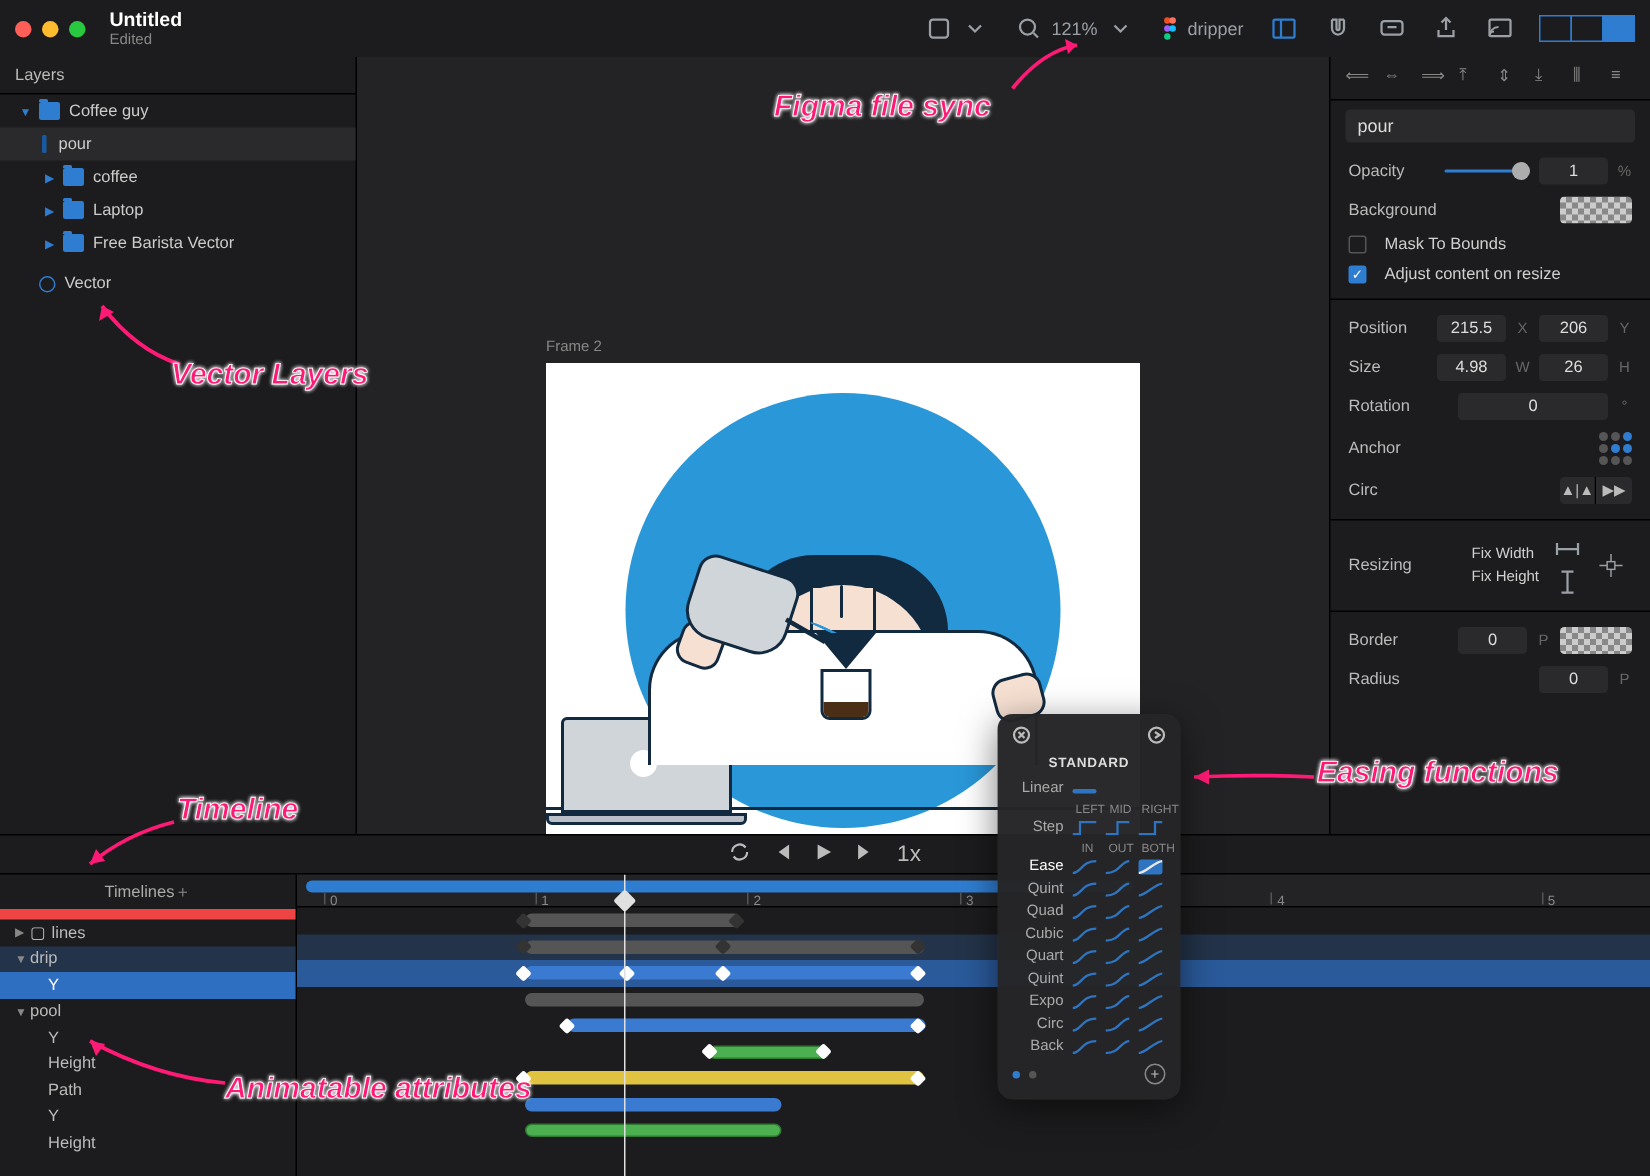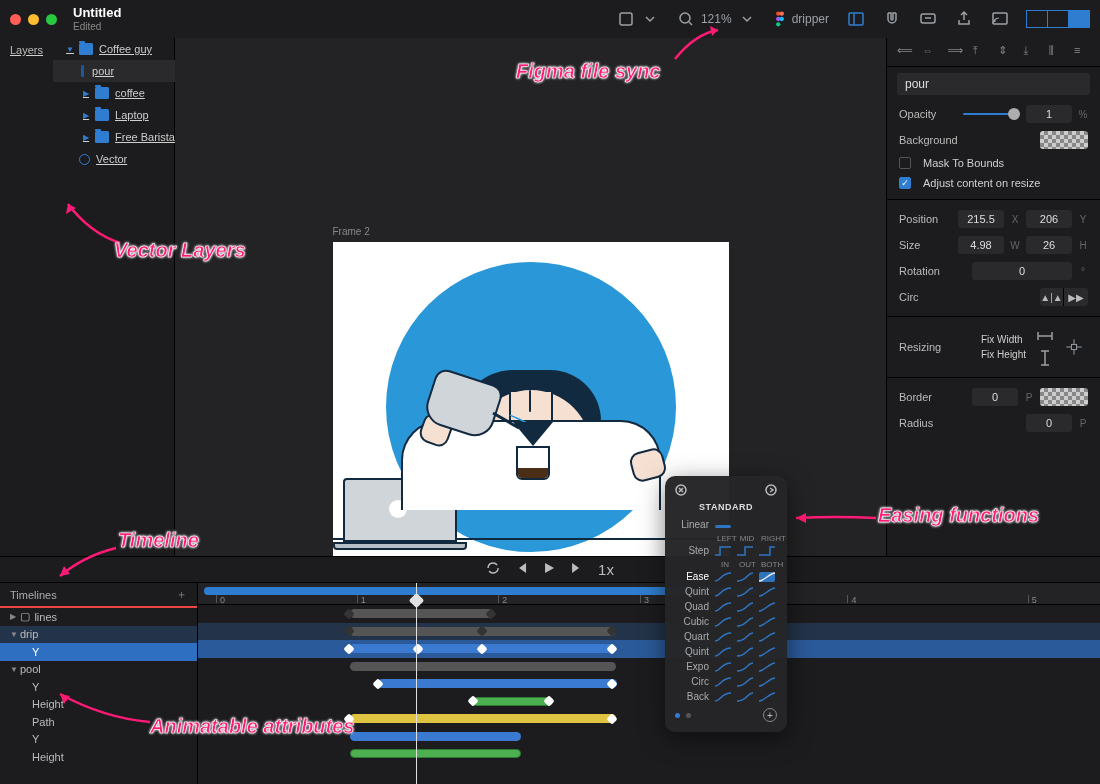--- a/index.html
+++ b/index.html
@@ -18,28 +18,28 @@
   .tbicon{width:18px;height:18px;display:inline-flex;align-items:center;justify-content:center;color:#9aa0a6;}
   .tbicon svg{width:18px;height:18px;stroke:currentColor;fill:none;stroke-width:1.5;}
   .zoom-group,.crop-group,.figma-group{display:flex;align-items:center;gap:6px;font-size:12px;}
   .figma-logo{width:12px;height:16px;}
   .panel-toggle-group{display:flex;gap:0;}
   .panel-toggle{width:22px;height:18px;border:1px solid #2f7dd1;margin-left:-1px;}
   .panel-toggle.active{background:#2f7dd1;}
 
   
   .main{display:flex;height:calc(784px - 38px);}
-  .left-pane{width:175px;background:#1c1c1e;border-right:1px solid #000;display:flex;flex-direction:row;text-decoration:underline;}
+  .left-pane{width:238px;background:#1c1c1e;border-right:1px solid #000;display:flex;flex-direction:column;}
   .panel-hdr{font-size:11px;color:#bbb;padding:6px 10px;border-bottom:1px solid #000;}
   .layers{flex:0 0 auto;}
   .layer-row{display:flex;align-items:center;height:22px;font-size:11px;color:#ccc;cursor:default;}
   .layer-row .disc{width:10px;text-align:center;color:#2f7dd1;font-size:8px;margin:0 4px;}
   .layer-row .folder{width:14px;height:12px;background:#2f7dd1;border-radius:1.5px;margin-right:6px;position:relative;}
   .layer-row .folder::before{content:'';position:absolute;top:-2px;left:0;width:6px;height:2px;background:#2f7dd1;border-radius:1px 1px 0 0;}
-  .ind1{padding-left:8px;} .ind2{padding-left:24px;} .ind3{padding-left:26px;}
+  .ind1{padding-left:8px;} .ind2{padding-left:24px;} .ind3{padding-left:26px;align-items:flex-end;}
   .layer-row.sel{background:#2a2a2c;}
   .vecicon{width:11px;height:11px;border:1px solid #2f7dd1;border-radius:50%;margin-right:6px;}
   .pouricon{width:3px;height:12px;background:#185a9d;margin-right:8px;margin-left:4px;border-radius:1px;}
 
   
   .center{flex:1;display:flex;flex-direction:column;background:#232325;position:relative;}
   .canvas{flex:1;position:relative;display:flex;align-items:center;justify-content:center;background:#232325;}
   .frame-wrap{position:relative;}
   .frame-label{position:absolute;top:-16px;left:0;font-size:10px;color:#888;}
   .frame{width:396px;height:338px;background:#fff;position:relative;overflow:hidden;}
@@ -99,21 +99,21 @@
   .playbar{height:26px;display:flex;align-items:center;padding:0 10px;position:relative;border-bottom:1px solid #000;}
   .play-center{position:absolute;left:50%;transform:translateX(-50%);display:flex;align-items:center;gap:14px;color:#bbb;}
   .play-center svg{width:14px;height:14px;fill:currentColor;}
   .play-right{margin-left:auto;display:flex;align-items:center;gap:8px;padding-right:10px;}
   .prog-track{width:130px;height:3px;background:#444;border-radius:2px;position:relative;}
   .prog-thumb{position:absolute;left:35%;top:-5px;width:12px;height:12px;background:#adadad;border-radius:50%;}
   .timecode{font-family:monospace;font-size:11px;color:#ddd;margin-left:60px;}
 
   .timeline-body{display:flex;flex:1;position:relative;}
   .tl-left{width:198px;border-right:1px solid #000;display:flex;flex-direction:column;}
-  .tl-hdr{display:flex;align-items:center;justify-content:space-between;padding:4px 10px;font-size:11px;border-bottom:2px solid #ef4444;color:#aaa;}
+  .tl-hdr{display:flex;align-items:center;justify-content:center;padding:4px 10px;font-size:11px;border-bottom:7px solid #ef4444;color:#aaa;}
   .tl-row{height:17.5px;display:flex;align-items:center;font-size:11px;color:#bbb;padding-left:10px;}
   .tl-row .tri{color:#888;font-size:8px;width:10px;}
   .tl-row.sel{background:#233349;}
   .tl-row.selY{background:#2f6fc2;color:#fff;}
   .tl-right{flex:1;position:relative;overflow:hidden;}
   .ruler{height:22px;background:#232325;position:relative;border-bottom:1px solid #000;}
   .ruler-range{position:absolute;top:4px;left:6px;right:344px;height:8px;background:#2f7dd1;border-radius:4px;}
   .ruler .tick{position:absolute;top:12px;height:8px;border-left:1px solid #555;font-size:9px;color:#888;padding-left:3px;}
   .playhead{position:absolute;top:0;bottom:0;width:1px;background:#e0e0e0;z-index:5;}
   .playhead::before{content:'';position:absolute;top:12px;left:-5px;width:11px;height:11px;background:#e0e0e0;border-radius:2px;transform:rotate(45deg);}
@@ -366,20 +366,34 @@
         <span class="unit">W</span>
       <span class="valbox">26</span>
         <span class="unit">H</span>
     </div>
     <div class="ins-row">
       <label>Rotation</label>
       <span class="valbox" style="width:100px">0</span>
         <span class="unit">°</span>
     </div>
     <div class="ins-row">
+      <label>Anchor</label>
+      <div class="anchor-grid">
+          <span></span>
+          <span></span>
+          <span class="on"></span>
+          <span></span>
+          <span class="on"></span>
+          <span class="on"></span>
+          <span></span>
+          <span></span>
+          <span></span>
+        </div>
+    </div>
+    <div class="ins-row">
       <label>Circ</label>
       <div class="flip-btns">
           <div class="flip-btn">▲|▲</div>
           <div class="flip-btn">▶▶</div>
         </div>
     </div>
     <div class="section-sep"></div>
     <div class="ins-row">
       <label>Resizing</label>
       <div style="display:flex;flex-direction:column;gap:4px;font-size:10px;">

